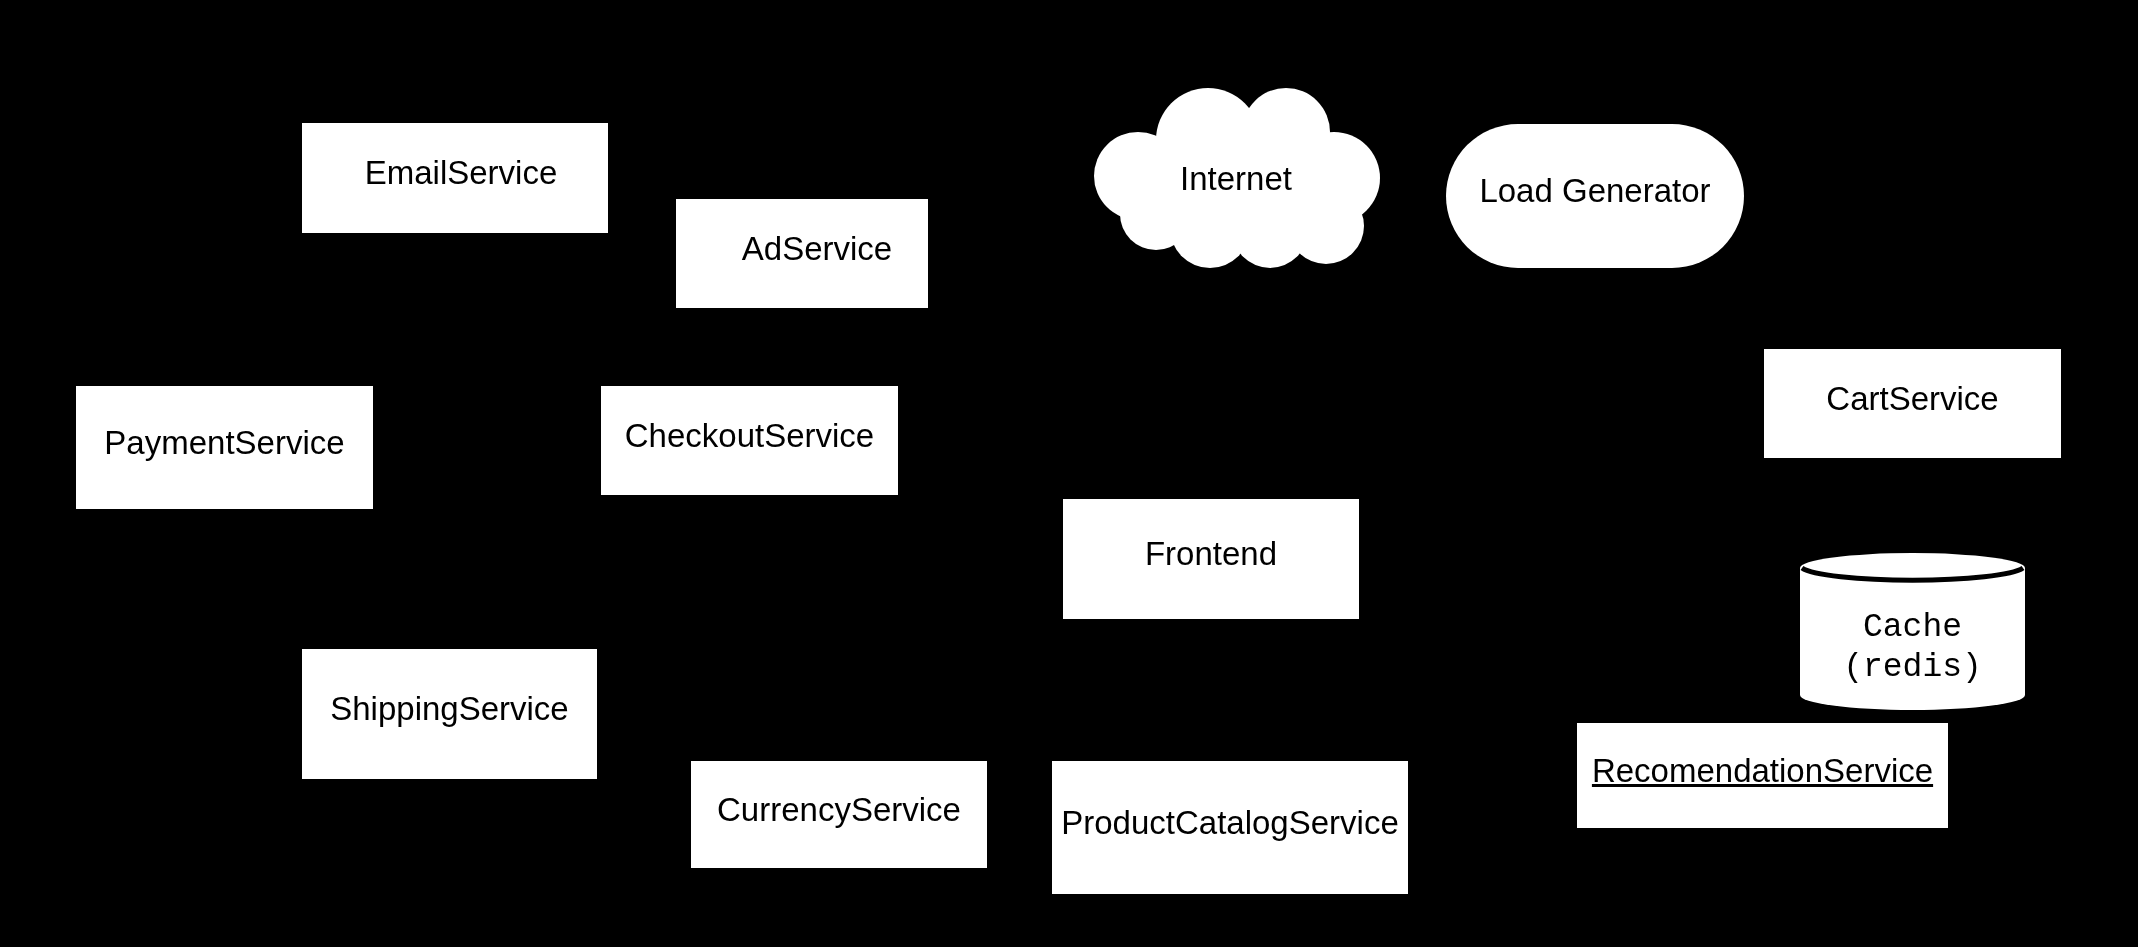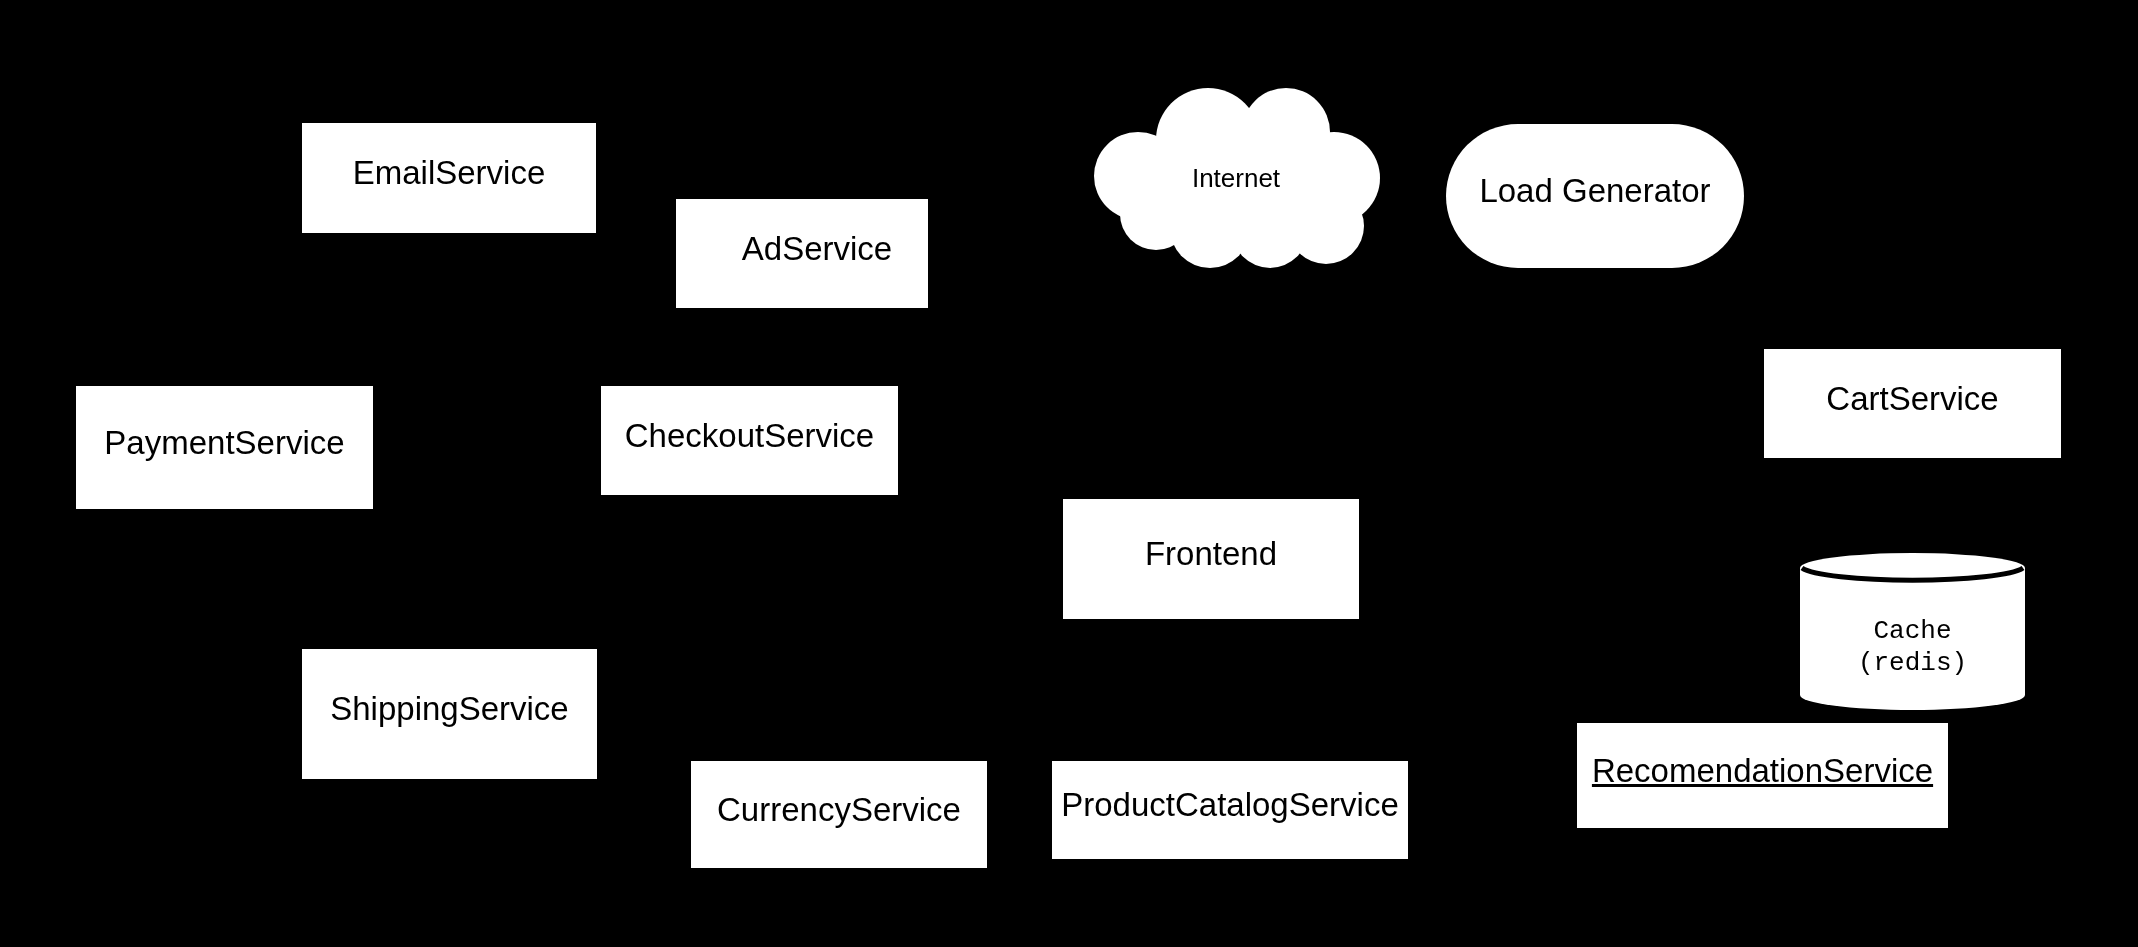--- a/index.html
+++ b/index.html
@@ -39,35 +39,35 @@
   }
   .shape-node .overlay {
     position: absolute;
     left: 0; top: 0;
     width: 100%; height: 100%;
     display: flex;
     flex-direction: column;
     align-items: center;
     justify-content: center;
     color: #000000;
-    font-size: 26px;
+    font-size: 33px;
     line-height: 1.2;
     text-align: center;
   }
   
-  .pos-email           { left: 302px;  top: 123px; width: 294px; height: 110px; }
+  .pos-email           { left: 302px;  top: 123px; width: 294px; height: 110px; padding-left: 12px; }
   .pos-ad              { left: 676px;  top: 199px; width: 222px; height: 109px; padding-left: 30px; }
   .pos-payment         { left: 76px;   top: 386px; width: 297px; height: 123px; }
   .pos-checkout        { left: 601px;  top: 386px; width: 297px; height: 109px; }
   .pos-frontend        { left: 1063px; top: 499px; width: 296px; height: 120px; }
   .pos-cart            { left: 1764px; top: 349px; width: 297px; height: 109px; }
   .pos-shipping        { left: 302px;  top: 649px; width: 295px; height: 130px; }
   .pos-recommendation  { left: 1577px; top: 723px; width: 371px; height: 105px; text-decoration: underline; }
   .pos-currency        { left: 676px;  top: 761px; width: 296px; height: 107px; margin-left: 15px; }
-  .pos-productcatalog  { left: 1052px; top: 761px; width: 356px; height: 98px; }
+  .pos-productcatalog  { left: 1052px; top: 761px; width: 356px; height: 133px; }
   .pos-loadgen         { left: 1446px; top: 124px; width: 298px; height: 144px; }
   .pos-internet        { left: 1090px; top: 88px;  width: 292px; height: 182px; }
   .pos-cache           { left: 1800px; top: 553px; width: 225px; height: 157px; }
   .pos-internet .overlay { padding-bottom: 14px; }
   .pos-cache .overlay    { padding-top: 16px; font-family: Liberation Mono, monospace; }
 </style>
 </head>
 <body>
 
 <div id="canvas">

